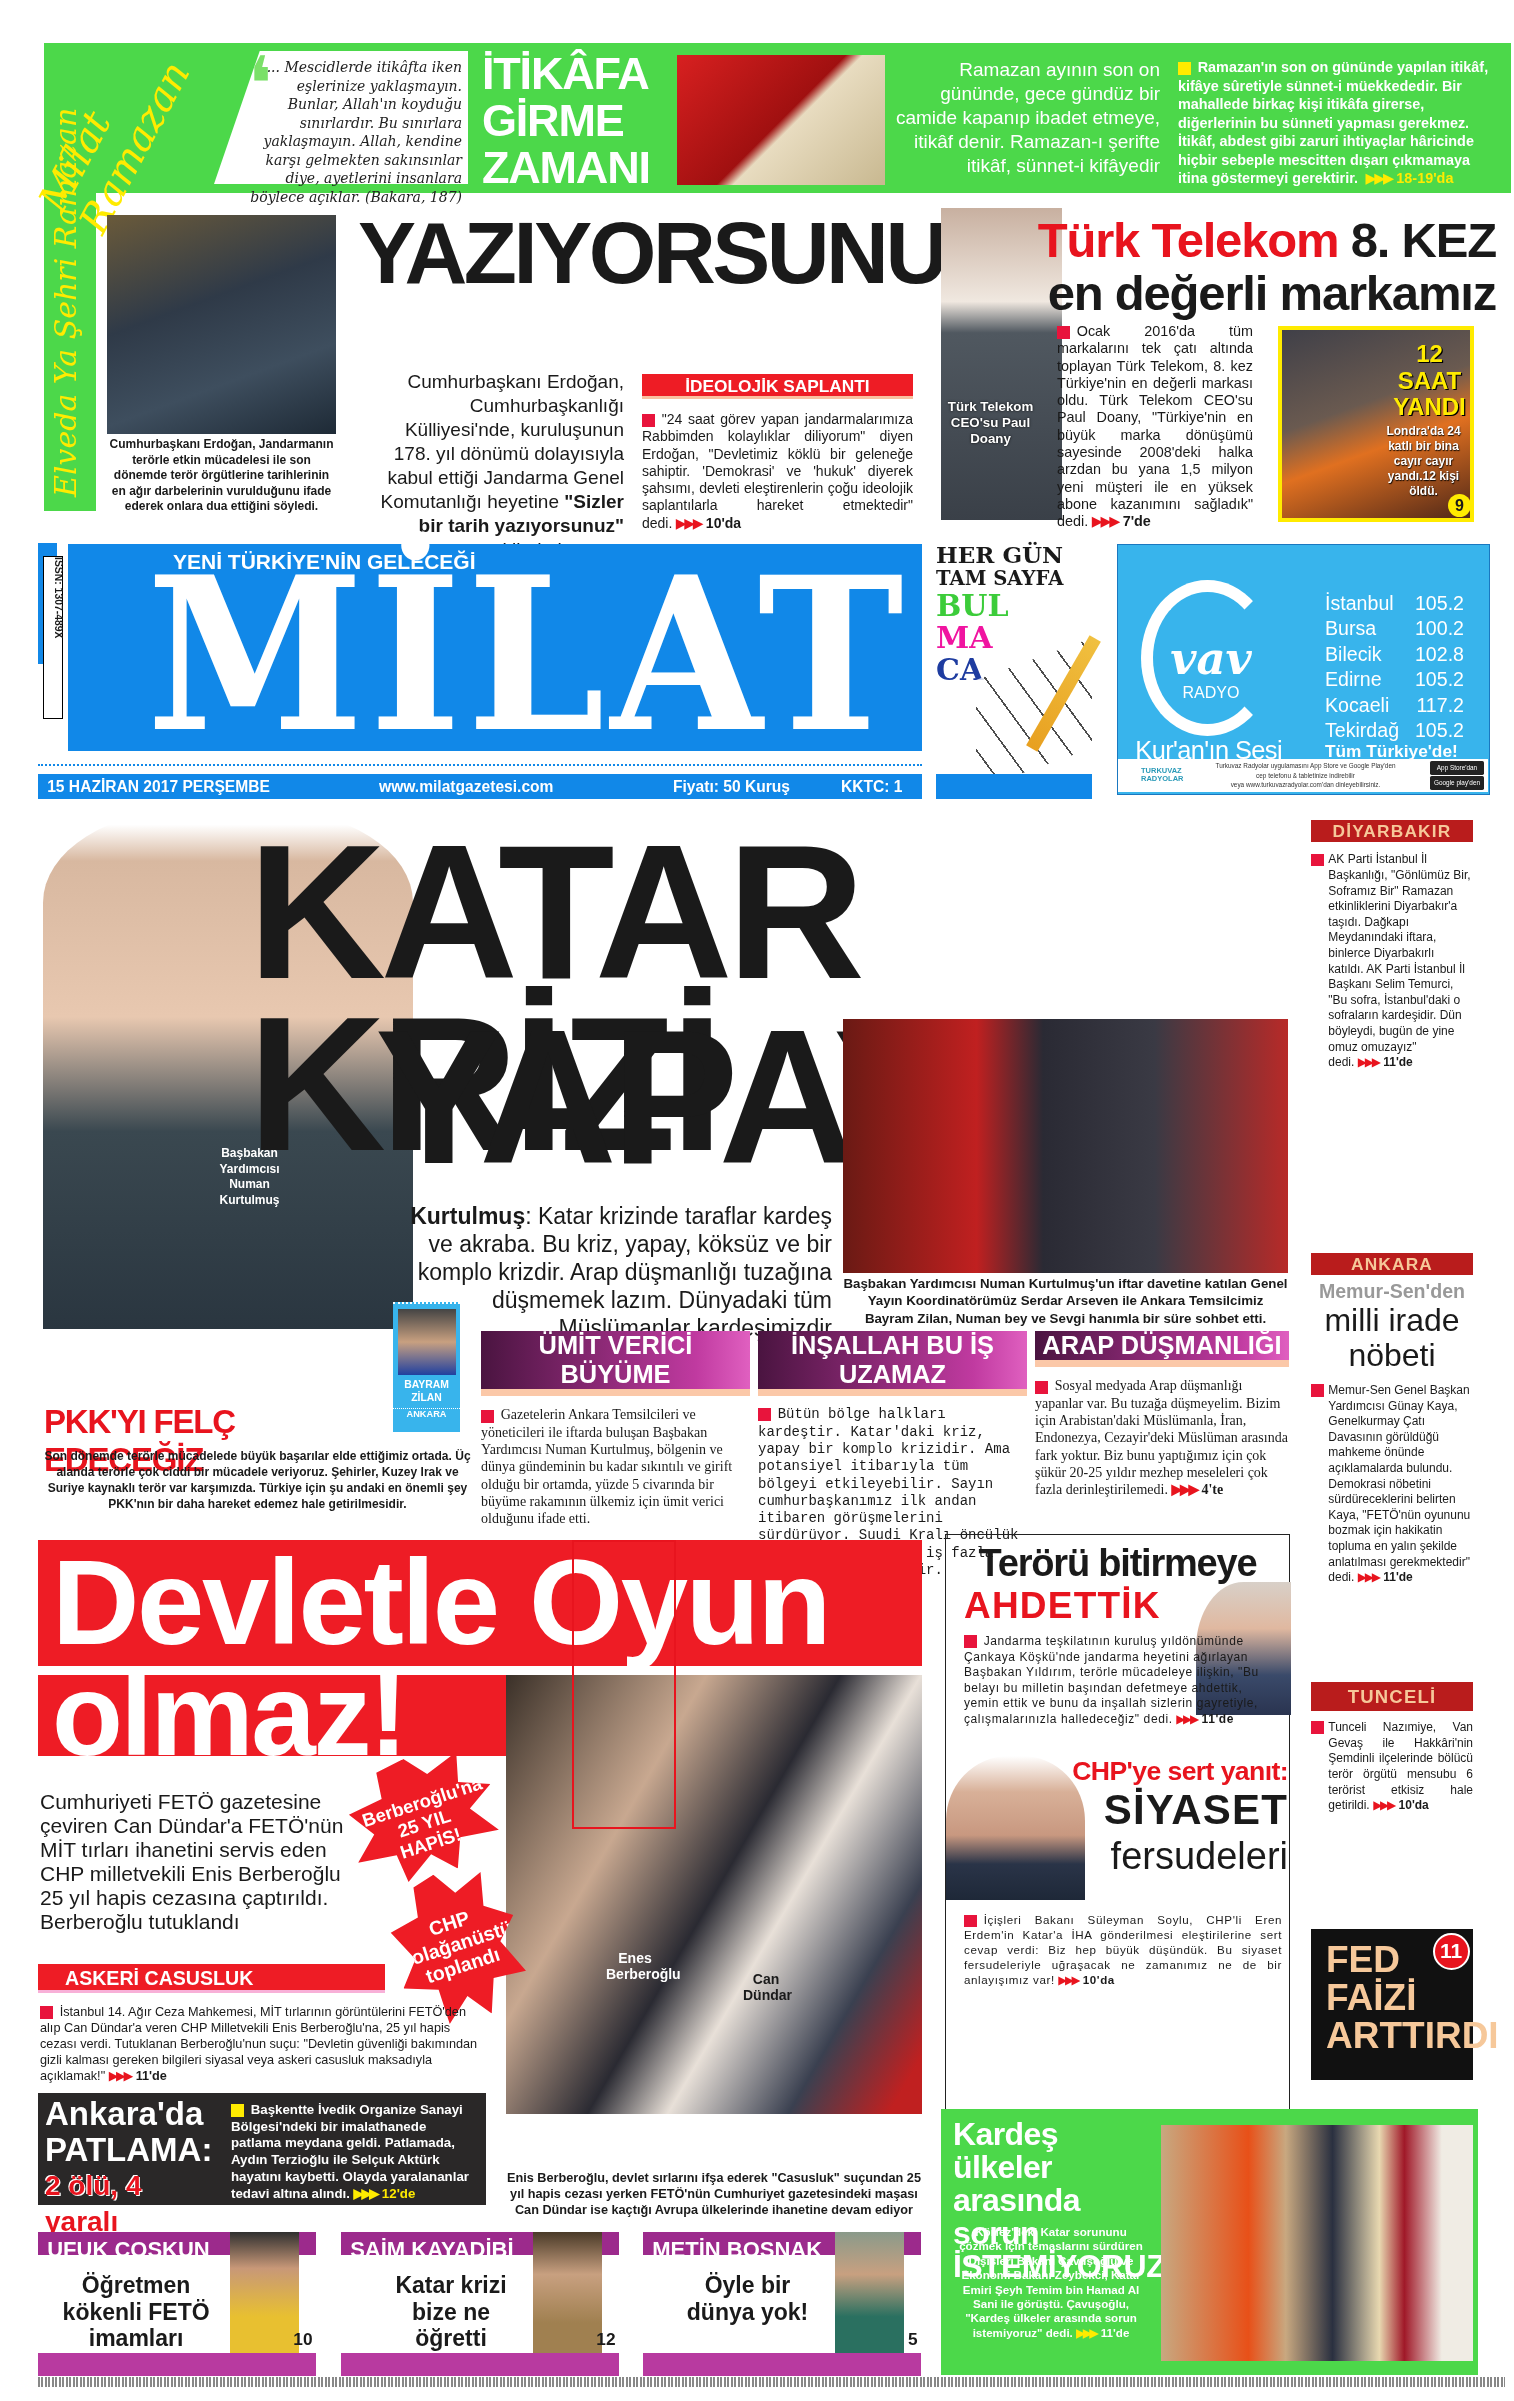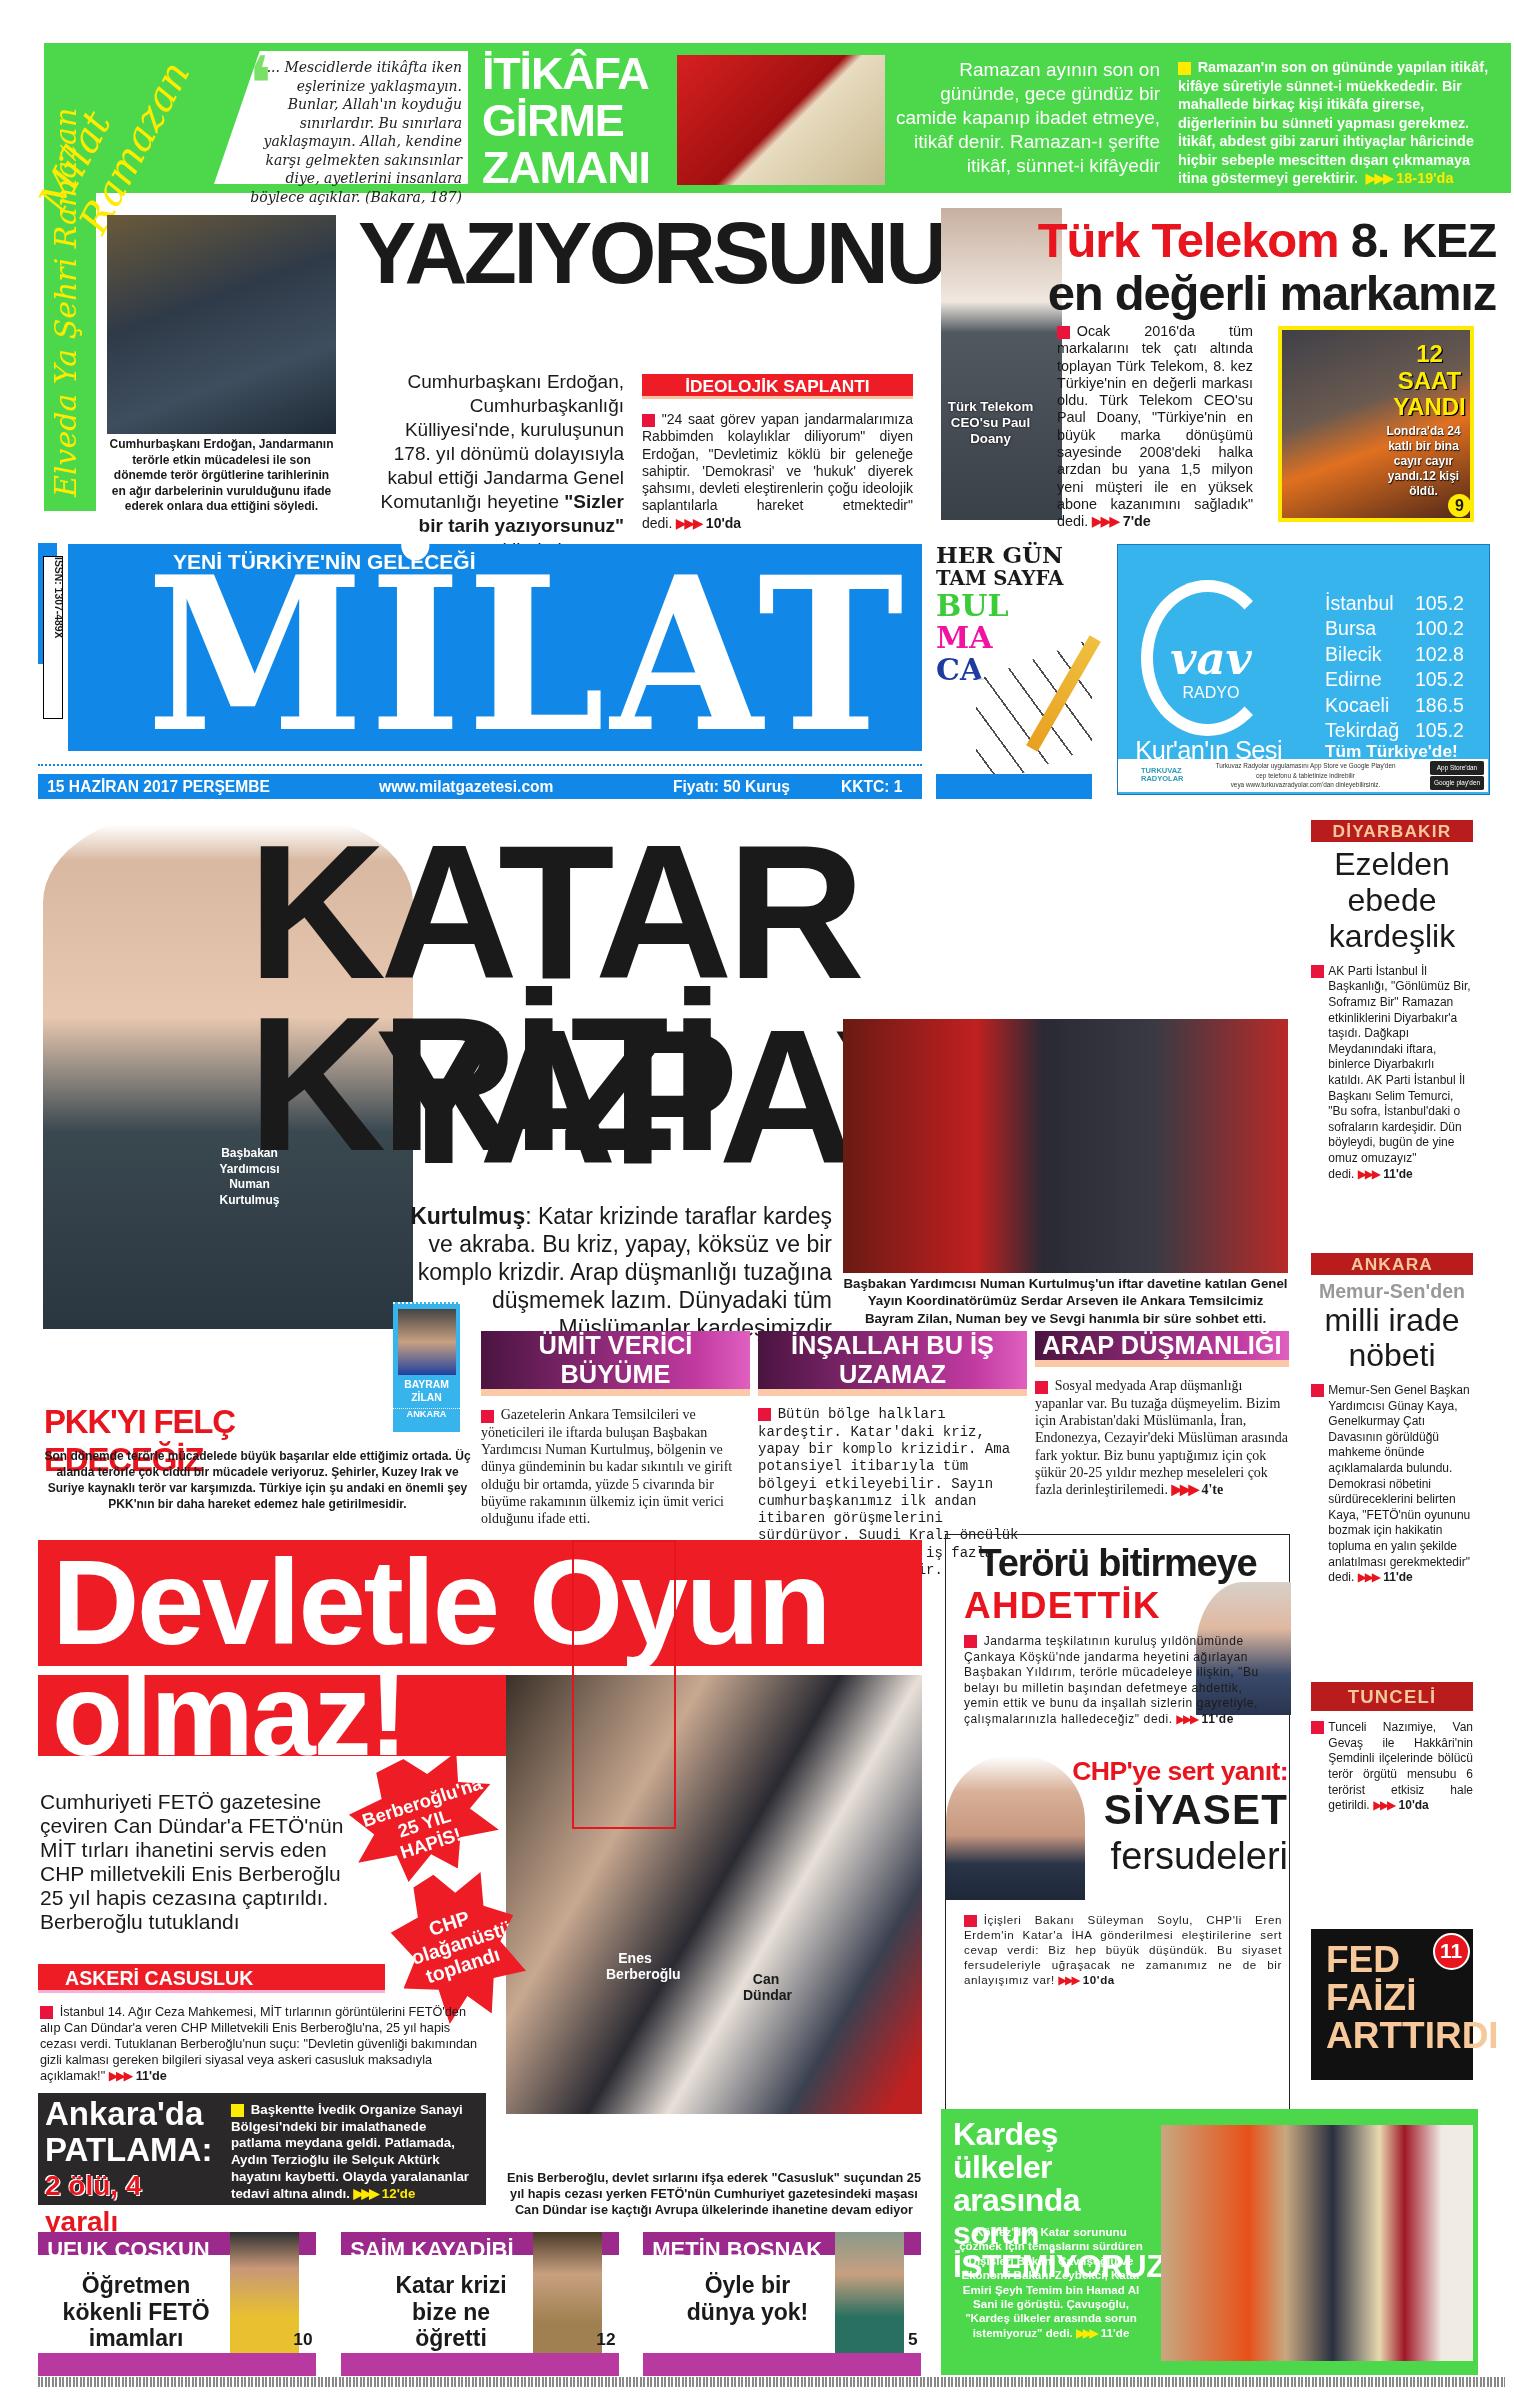--- a/index.html
+++ b/index.html
@@ -103,21 +103,21 @@
 <div class="abs" style="left:1117px;top:544px;width:373px;height:251px;background:#38b4ec;border:1.7px solid #1a78c0;">
   <div style="position:absolute;left:23px;top:35px;width:133px;height:156px;border:12.7px solid #fff;border-radius:50%;border-right-color:transparent;"></div>
   <div style="position:absolute;left:35px;top:87px;width:116px;text-align:center;color:#fff;font-family:'DejaVu Serif',serif;font-style:italic;font-weight:bold;font-size:45px;">vav</div>
   <div style="position:absolute;left:35px;top:139px;width:116px;text-align:center;color:#fff;font-size:16px;">RADYO</div>
   <div style="position:absolute;left:17.3px;top:191px;color:#fff;font-size:25.4px;letter-spacing:-0.6px;">Kur'an'ın Sesi</div>
   <div style="position:absolute;left:207px;top:46px;width:139px;color:#fff;font-size:19.6px;line-height:25.4px;">
     <div><span>İstanbul</span><span style="float:right">105.2</span></div>
     <div><span>Bursa</span><span style="float:right">100.2</span></div>
     <div><span>Bilecik</span><span style="float:right">102.8</span></div>
     <div><span>Edirne</span><span style="float:right">105.2</span></div>
-    <div><span>Kocaeli</span><span style="float:right">186.5</span></div>
+    <div><span>Kocaeli</span><span style="float:right">117.2</span></div>
     <div><span>Tekirdağ</span><span style="float:right">105.2</span></div>
   </div>
   <div style="position:absolute;left:207px;top:196px;color:#fff;font-weight:bold;font-size:17.3px;">Tüm Türkiye'de!</div>
   <div style="position:absolute;left:0;top:214px;width:370px;height:33px;background:#fff;font-size:6.4px;line-height:9.2px;color:#333;">
     <span style="position:absolute;left:23px;top:8px;width:46px;color:#2a9ab8;font-weight:bold;font-size:7.5px;line-height:8px;">TURKUVAZ RADYOLAR</span>
     <div style="position:absolute;left:92px;top:2.3px;width:191px;text-align:center;">
       <div>Turkuvaz Radyolar uygulamasını App Store ve Google Play'den</div>
       <div>cep telefonu &amp; tabletinize indirebilir</div>
       <div>veya www.turkuvazradyolar.com'dan dinleyebilirsiniz.</div>
     </div>
@@ -158,21 +158,20 @@
 </div>
 <div class="abs" style="left:1035px;top:1331px;width:254px;">
   <div class="purple">ARAP DÜŞMANLIĞI</div>
   <div style="margin-top:10.4px;font-family:'Liberation Serif',serif;font-size:14px;line-height:17.3px;">
     <span class="bullet"></span><span>Sosyal medyada Arap düşmanlığı yapanlar var. Bu tuzağa düşmeyelim. Bizim için Arabistan'daki Müslümanla, İran, Endonezya, Cezayir'deki Müslüman arasında fark yoktur. Biz bunu yaptığımız için çok şükür 20-25 yıldır mezhep meseleleri çok fazla derinleştirilemedi.</span><span class="arrow">▶▶▶</span><span class="ref">4'te</span>
   </div>
 </div>
 
 <div class="abs" style="left:1311px;top:820px;width:162px;">
   <div class="sectag" style="height:22px;line-height:22px;font-size:17.3px;">DİYARBAKIR</div>
-  <div style="font-size:32px;line-height:36px;text-align:center;margin-top:3.5px;">Ezelden ebede kardeşlik</div>
   <div style="margin-top:10.4px;font-size:12px;line-height:15.6px;padding-left:17.3px;position:relative;">
     <span class="bullet" style="position:absolute;left:0;top:1.2px;"></span><span>AK Parti İstanbul İl Başkanlığı, "Gönlümüz Bir, Soframız Bir" Ramazan etkinliklerini Diyarbakır'a taşıdı. Dağkapı Meydanındaki iftara, binlerce Diyarbakırlı katıldı. AK Parti İstanbul İl Başkanı Selim Temurci, "Bu sofra, İstanbul'daki o sofraların kardeşidir. Dün böyleydi, bugün de yine omuz omuzayız" dedi.</span><span class="arrow">▶▶▶</span><span class="ref">11'de</span>
   </div>
 </div>
 <div class="abs" style="left:1311px;top:1253px;width:162px;">
   <div class="sectag" style="height:22px;line-height:22px;font-size:17.3px;">ANKARA</div>
   <div style="color:#999;font-weight:900;font-size:19.6px;text-align:center;margin-top:4.6px;">Memur-Sen'den</div>
   <div style="font-size:32px;line-height:35px;text-align:center;">milli irade nöbeti</div>
   <div style="margin-top:10.4px;font-size:12px;line-height:15.6px;padding-left:17.3px;position:relative;">
     <span class="bullet" style="position:absolute;left:0;top:1.2px;"></span><span>Memur-Sen Genel Başkan Yardımcısı Günay Kaya, Genelkurmay Çatı Davasının görüldüğü mahkeme önünde açıklamalarda bulundu. Demokrasi nöbetini sürdüreceklerini belirten Kaya, "FETÖ'nün oyununu bozmak için hakikatin topluma en yalın şekilde anlatılması gerekmektedir" dedi.</span><span class="arrow">▶▶▶</span><span class="ref">11'de</span>

